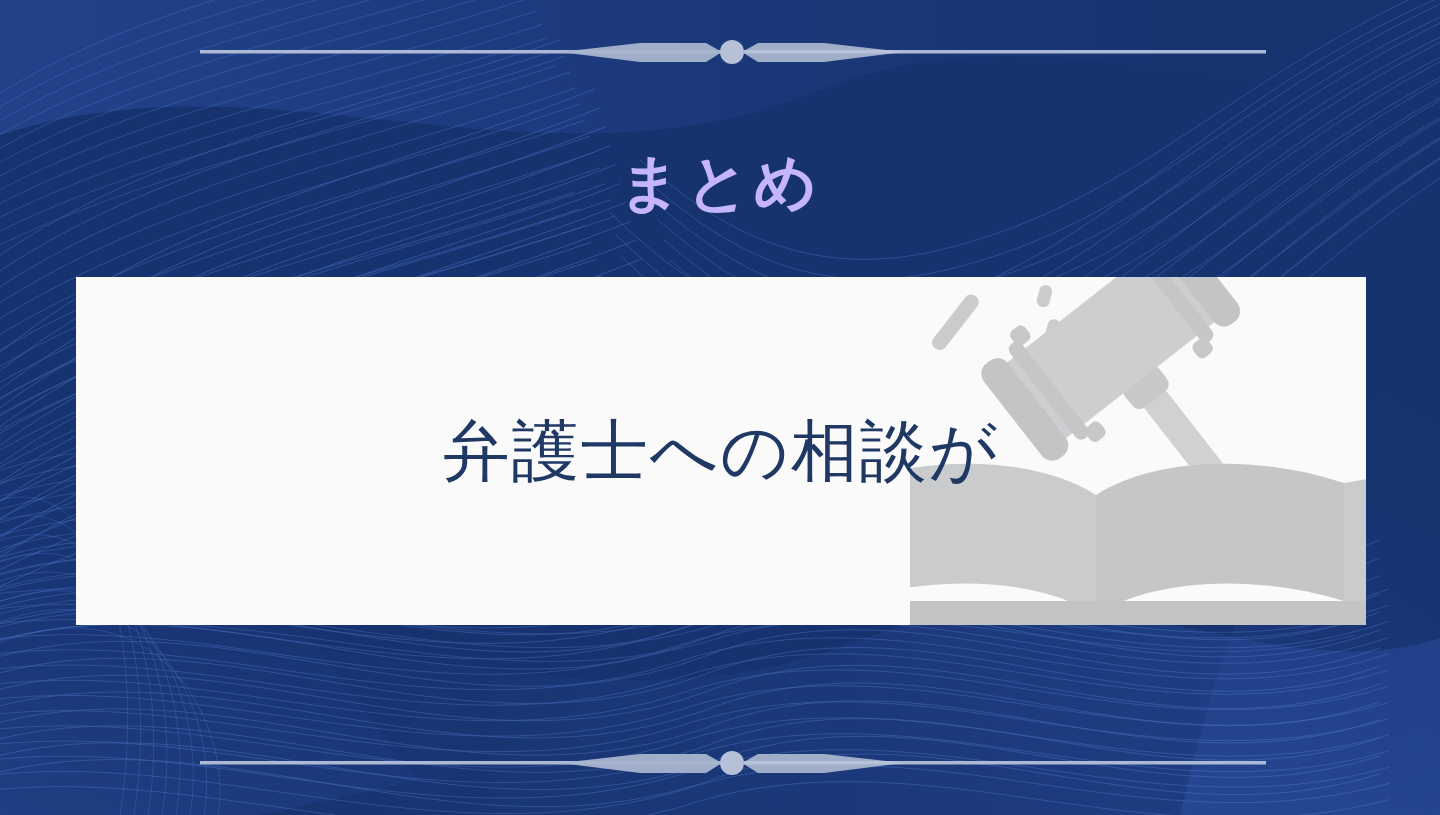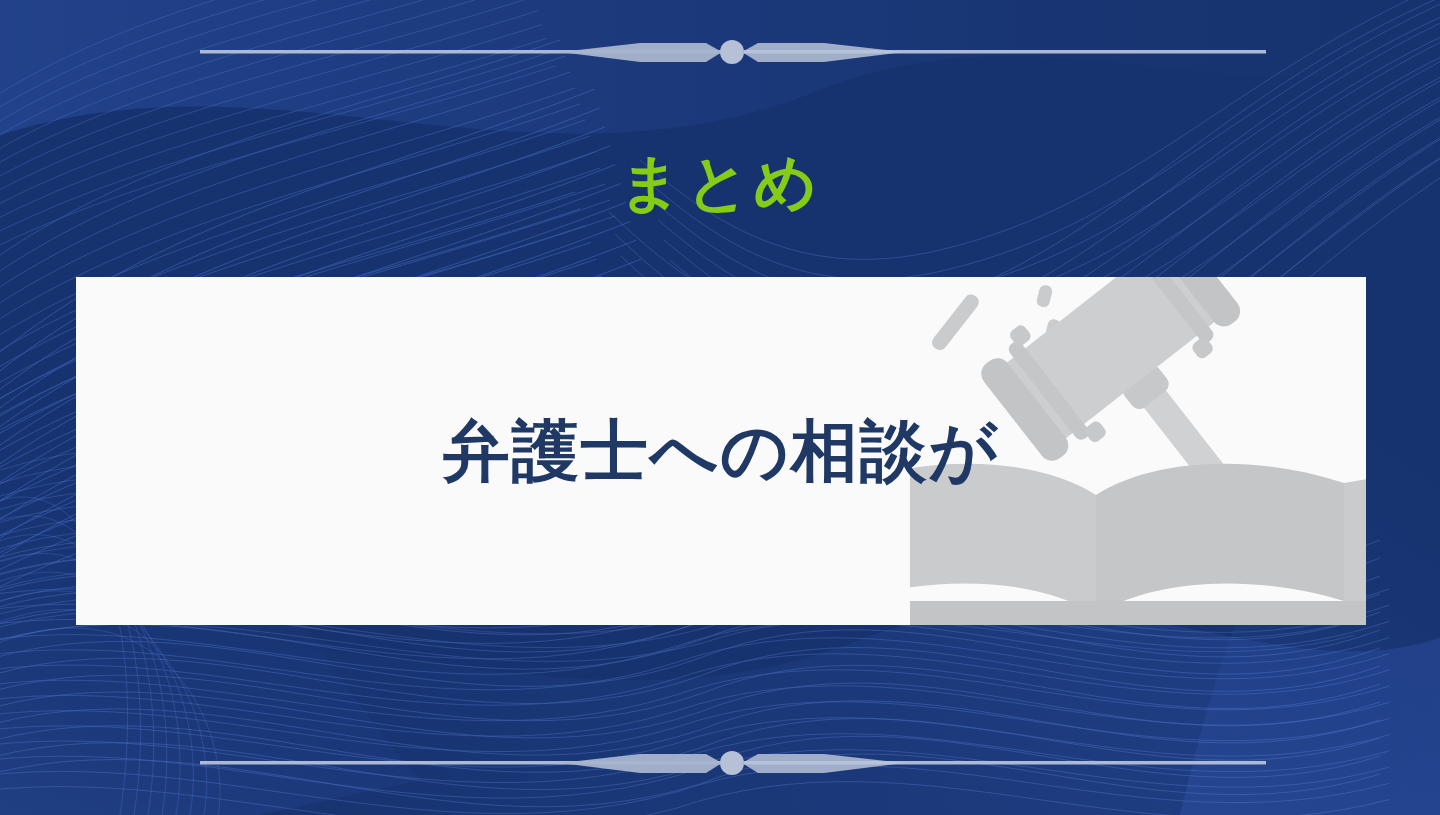--- a/index.html
+++ b/index.html
@@ -48,21 +48,21 @@
   .divider.bottom { top: 740px; }
   .divider svg { display: block; width: 1440px; height: 46px; }
 
   
   .slide-title {
     position: absolute;
     left: 0;
     top: 144px;
     width: 1440px;
     text-align: center;
-    color: #84cc16;
+    color: #c4b5fd;
     font-size: 62px;
     line-height: 78px;
     font-weight: 700;
     letter-spacing: 4px;
     white-space: nowrap;
   }
 
   
   .content-card {
     position: absolute;
@@ -93,21 +93,21 @@
     width: 1290px;
     height: 348px;
     display: flex;
     flex-direction: column;
     align-items: center;
     justify-content: center;
     gap: 14px;
     color: #1f3864;
     font-size: 67px;
     line-height: 86px;
-    font-weight: 700;
+    font-weight: 400;
     letter-spacing: 2px;
     white-space: nowrap;
   }
   .card-headline .line { display: block; }
 </style>
 </head>
 <body>
 
 <div class="slide">
 

